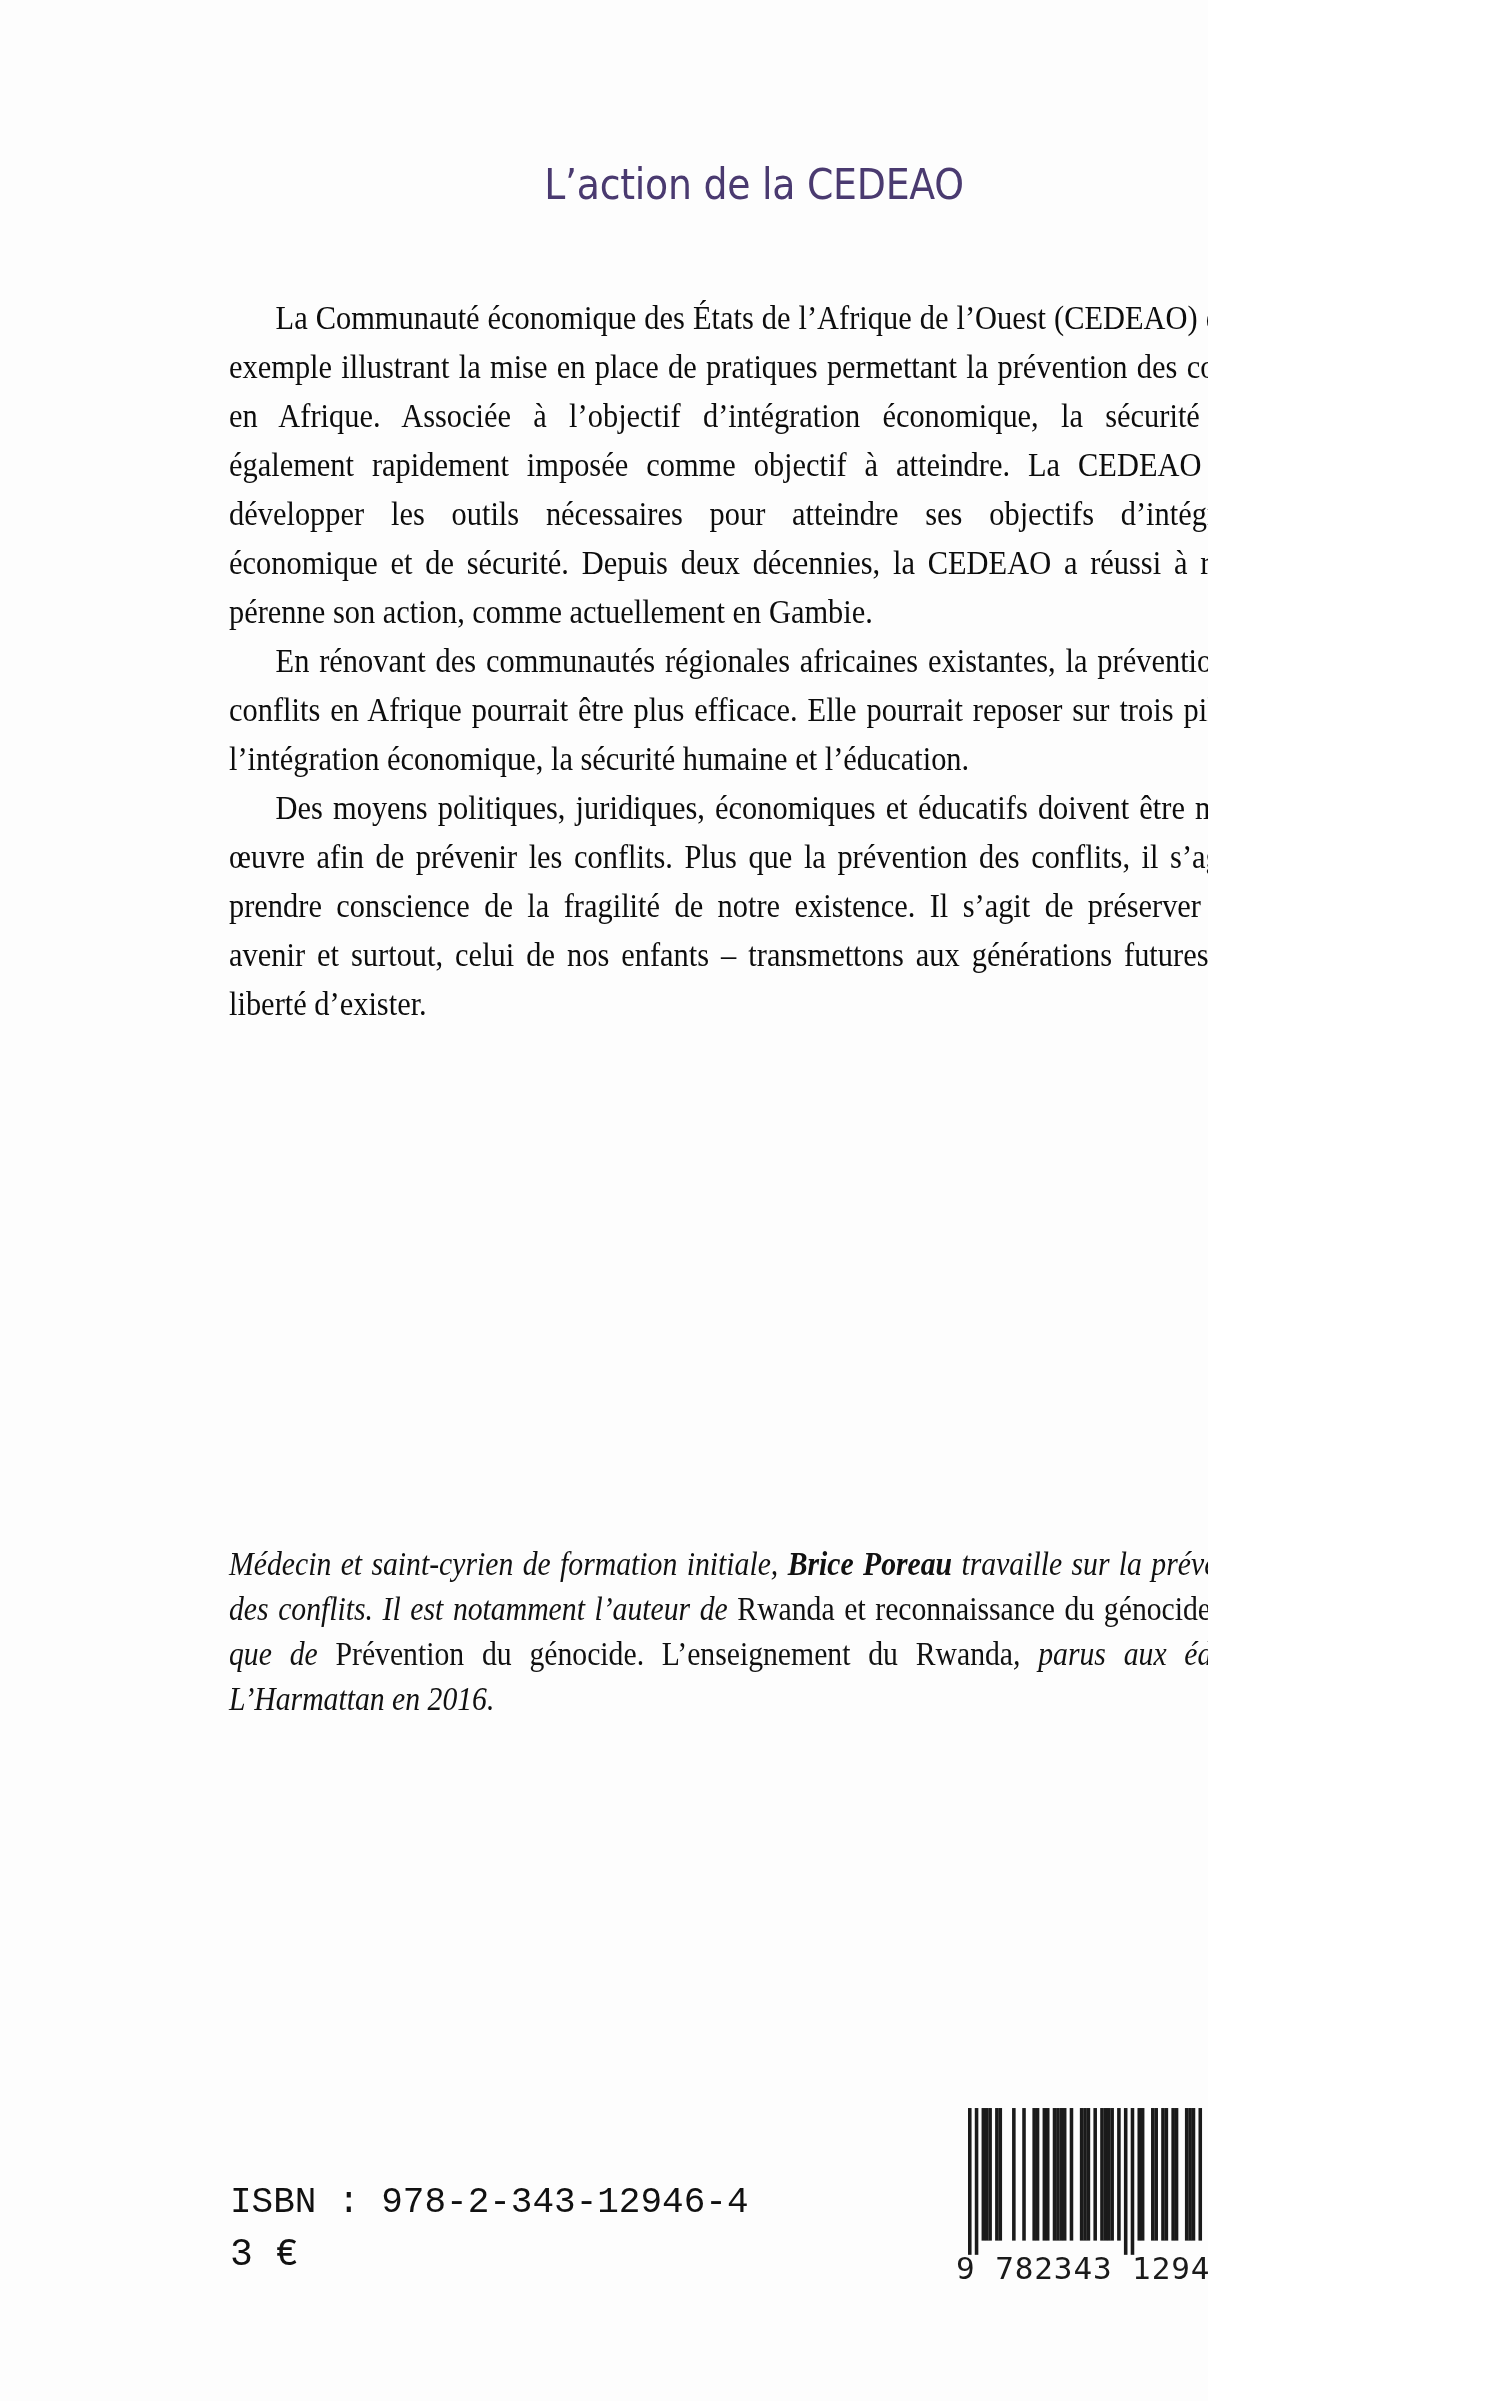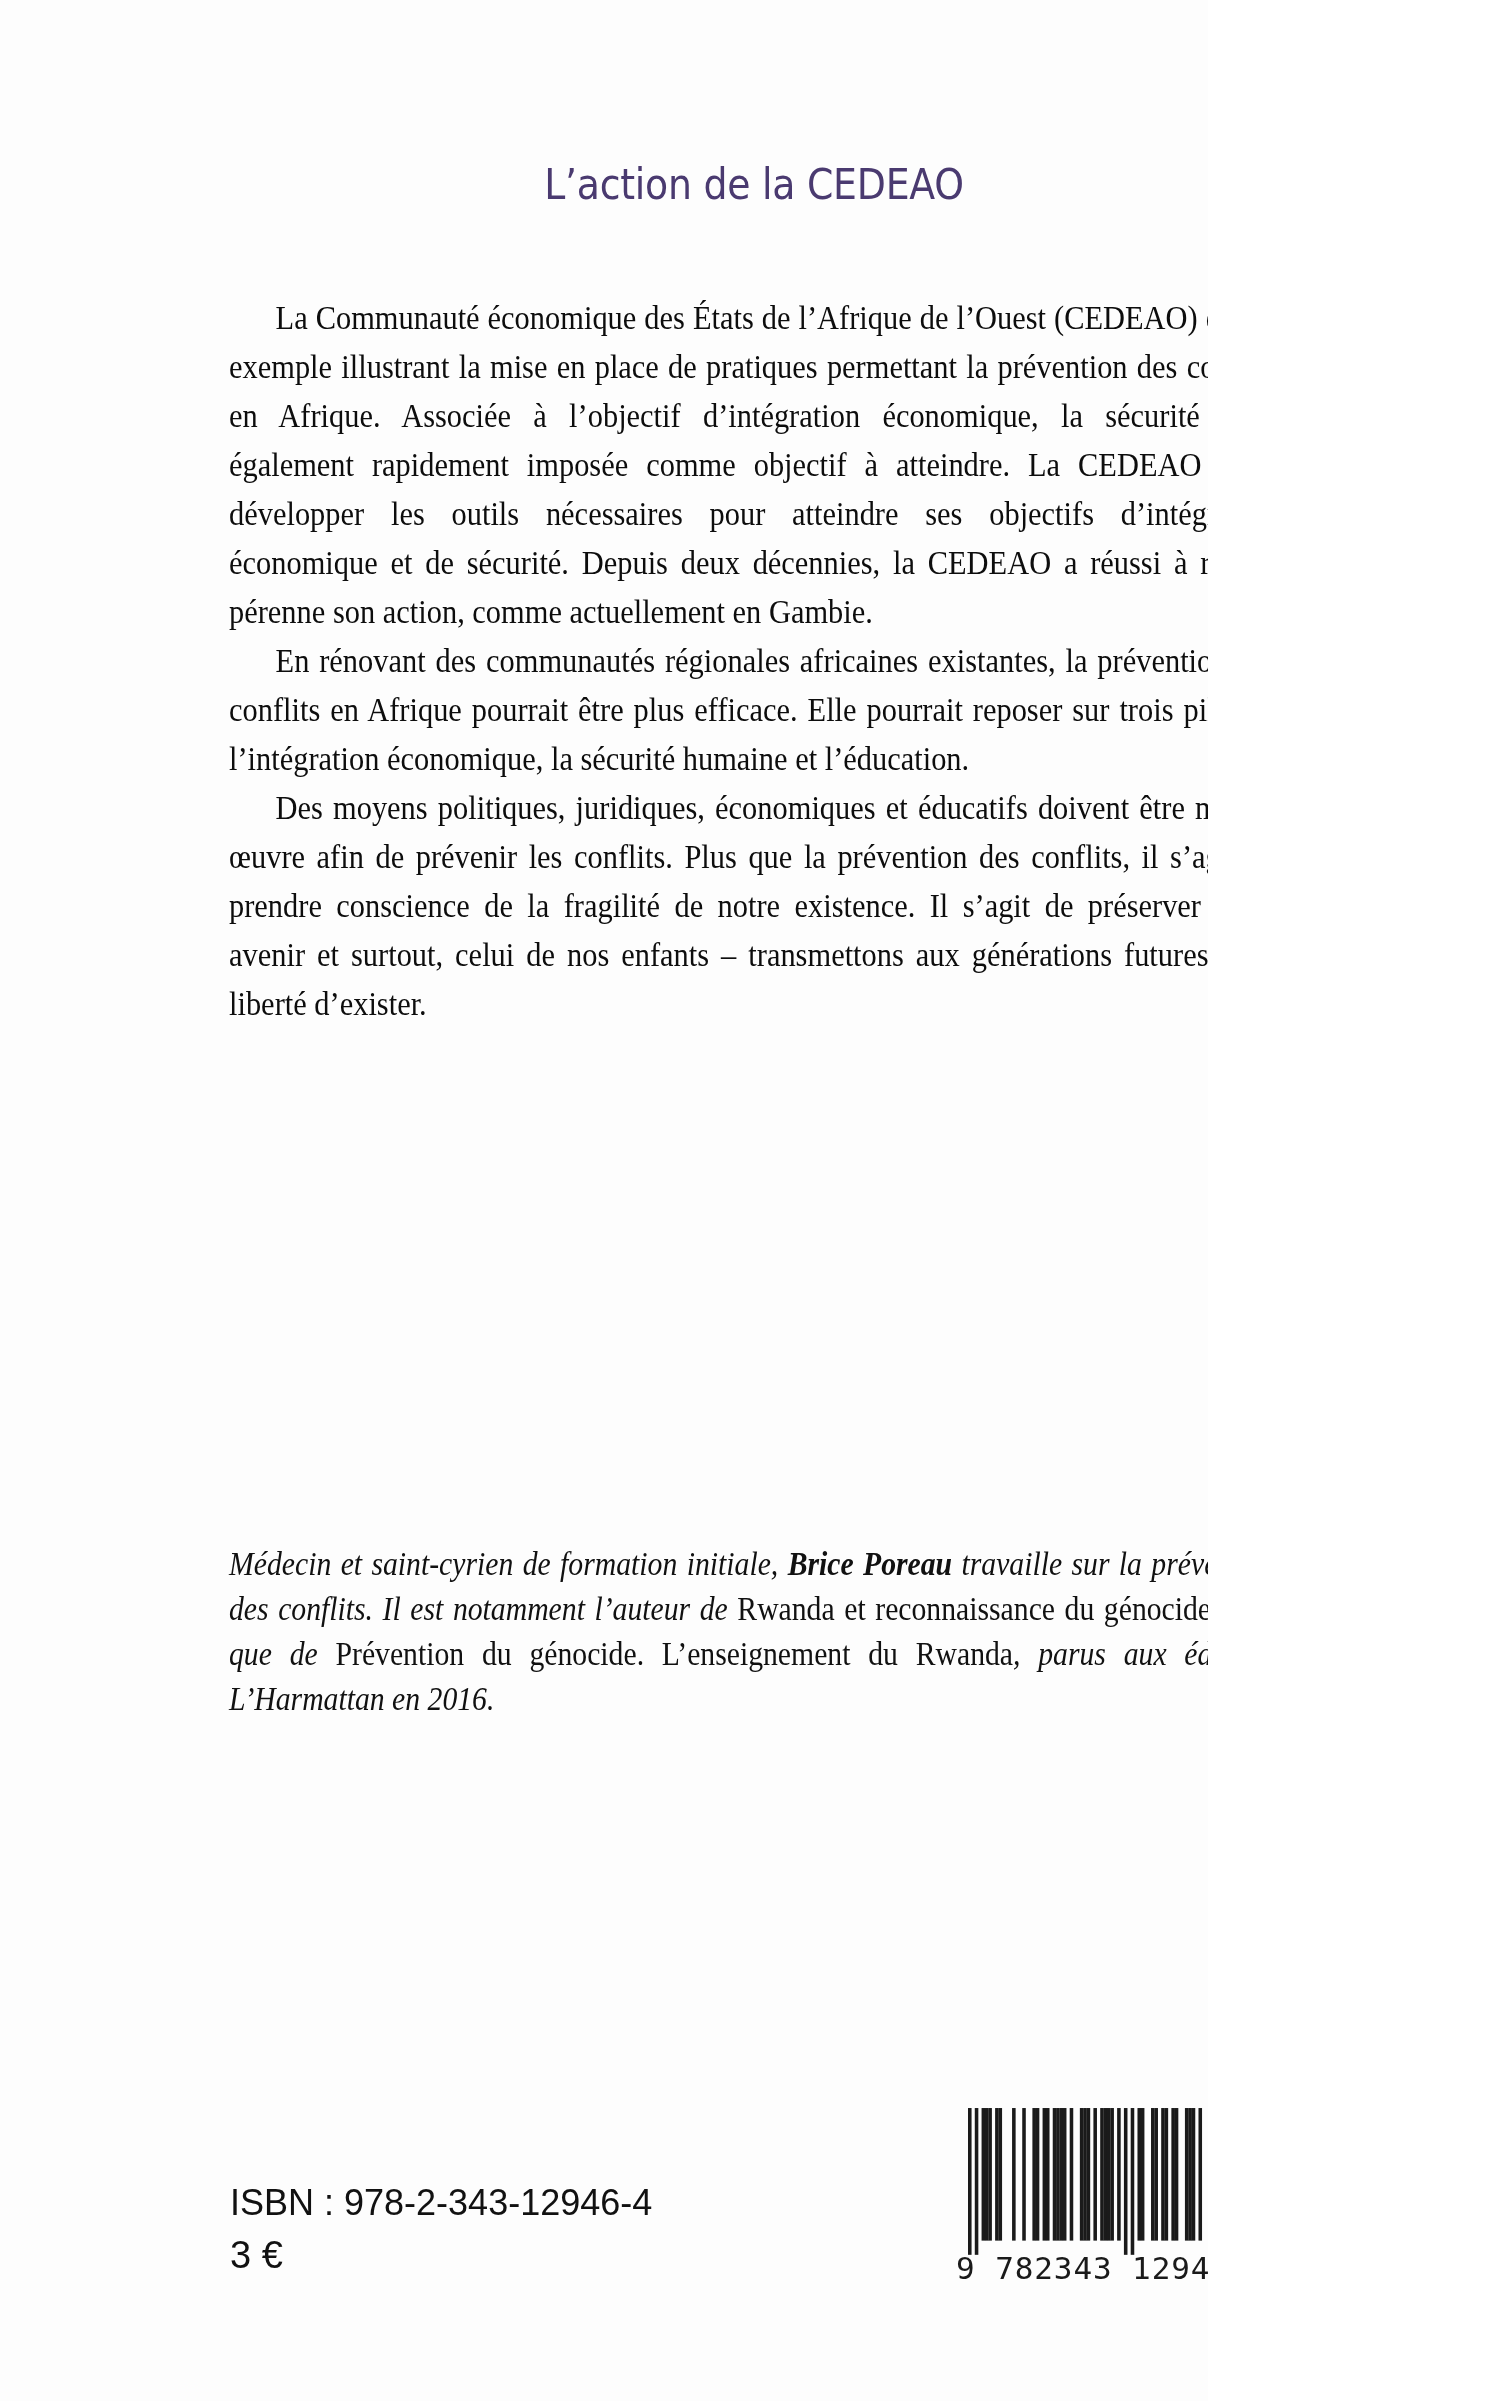--- a/index.html
+++ b/index.html
@@ -79,21 +79,21 @@
 
   .bio .nm { font-weight: 700; font-style: italic; }
   .bio .roman { font-style: normal; }
 
   
   .isbn-block {
     position: absolute;
     left: 230px;
     top: 2177px;
     color: #111111;
-    font-family: Liberation Sans, sans-serif;
+    font-family: Liberation Mono, monospace;
     font-size: 36px;
     line-height: 52px;
   }
   .isbn-line { white-space: nowrap; }
   .price-line { white-space: nowrap; font-size: 38px; }
 
   
   .barcode-wrap {
     position: absolute;
     left: 956px;

